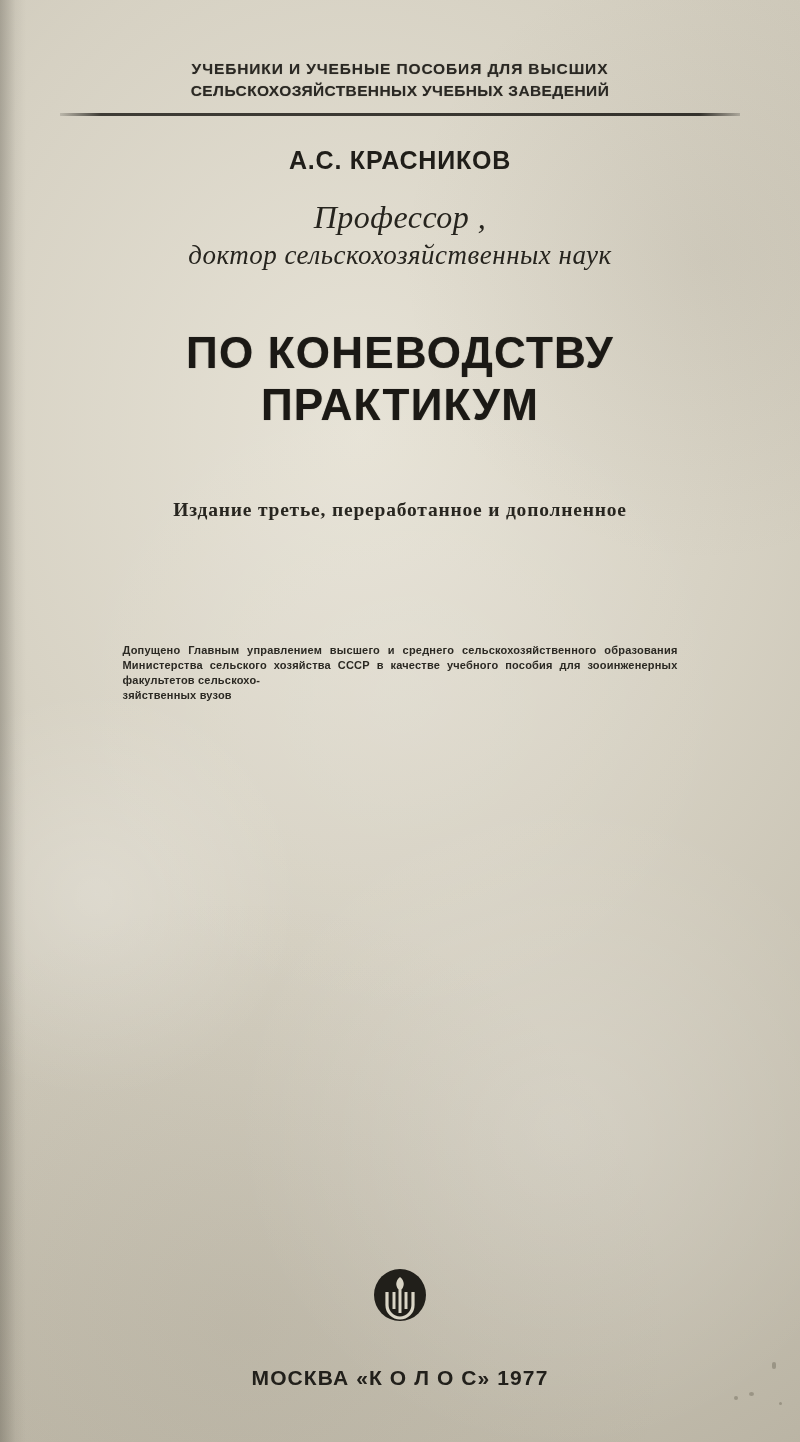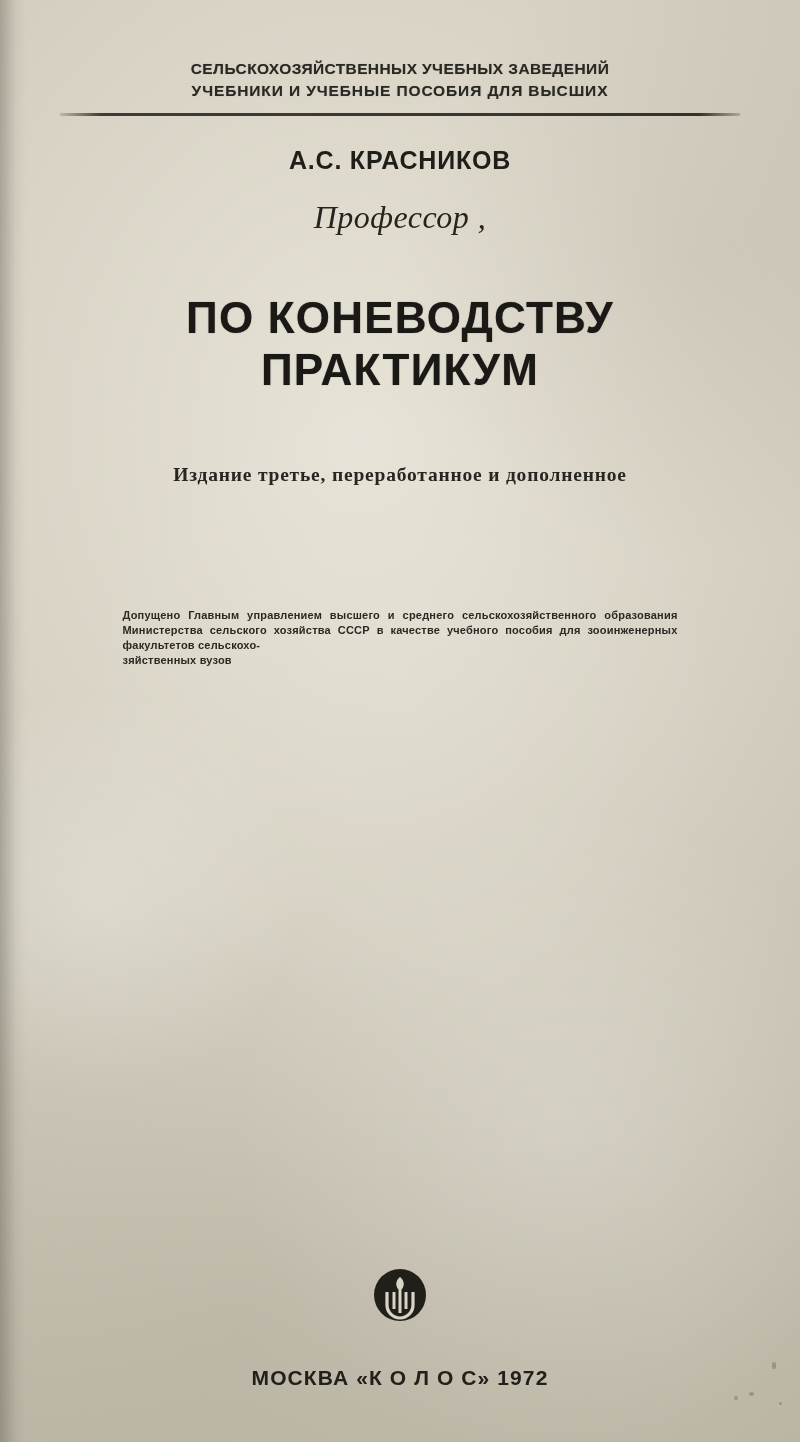--- a/index.html
+++ b/index.html
@@ -173,28 +173,29 @@
   .s4 { right: 18px; top: 1402px; width: 3px; height: 3px; }
 </style>
 </head>
 <body>
 
 <div class="page">
 
   <div class="content">
 
     <div class="series">
+      <p class="series-line l1">УЧЕБНИКИ И УЧЕБНЫЕ ПОСОБИЯ ДЛЯ ВЫСШИХ</p>
       <p class="series-line l2">СЕЛЬСКОХОЗЯЙСТВЕННЫХ УЧЕБНЫХ ЗАВЕДЕНИЙ</p>
-      <p class="series-line l1">УЧЕБНИКИ И УЧЕБНЫЕ ПОСОБИЯ ДЛЯ ВЫСШИХ</p>
     </div>
 
     <div class="rule"></div>
 
     <div class="author">А.С. КРАСНИКОВ</div>
     <div class="degree1">Профессор ,</div>
+    <div class="degree2">доктор сельскохозяйственных наук</div>
 
     <div class="title">
       <div>ПО КОНЕВОДСТВУ</div>
       <div>ПРАКТИКУМ</div>
     </div>
 
     <div class="edition">Издание третье, переработанное и дополненное</div>
 
     <div class="approval">
       <span>Допущено Главным управлением высшего и среднего</span>
@@ -212,20 +213,20 @@
         <circle cx="27" cy="27" r="26" fill="#211f1a"></circle>
         <path d="M27 9 C22 13, 22 19, 27 23 C32 19, 32 13, 27 9 Z" fill="#d9d4c5"></path>
         <path d="M14 24 L14 37 A13 13 0 0 0 40 37 L40 24" fill="none" stroke="#d9d4c5" stroke-width="3.2"></path>
         <line x1="21" y1="24" x2="21" y2="41" stroke="#d9d4c5" stroke-width="3"></line>
         <line x1="33" y1="24" x2="33" y2="41" stroke="#d9d4c5" stroke-width="3"></line>
         <line x1="27" y1="22" x2="27" y2="45" stroke="#d9d4c5" stroke-width="3"></line>
       </svg>
     </span>
   </div>
 
-  <div class="imprint">МОСКВА «К О Л О С» 1972</div>
+  <div class="imprint">МОСКВА «К О Л О С» 1977</div>
 
   <span class="speck s1"></span>
   <span class="speck s2"></span>
   <span class="speck s3"></span>
   <span class="speck s4"></span>
 
 </div>
 
 </body></html>

